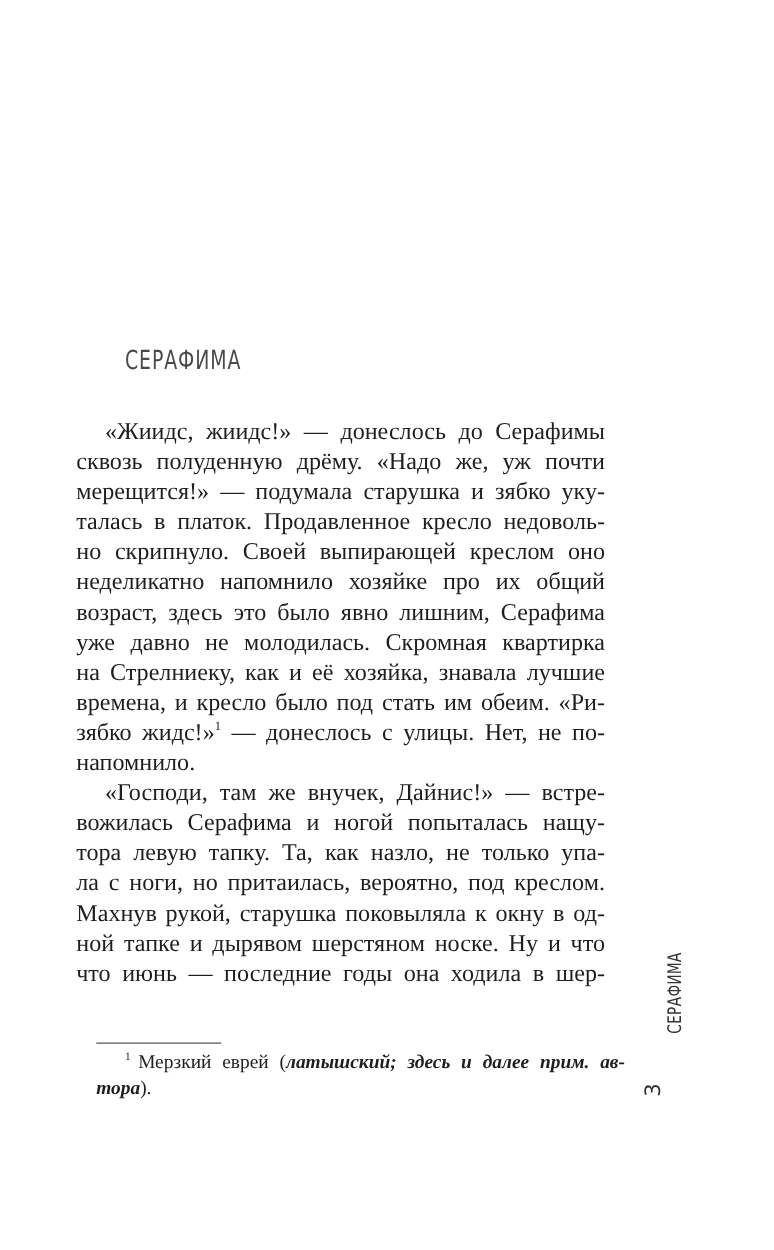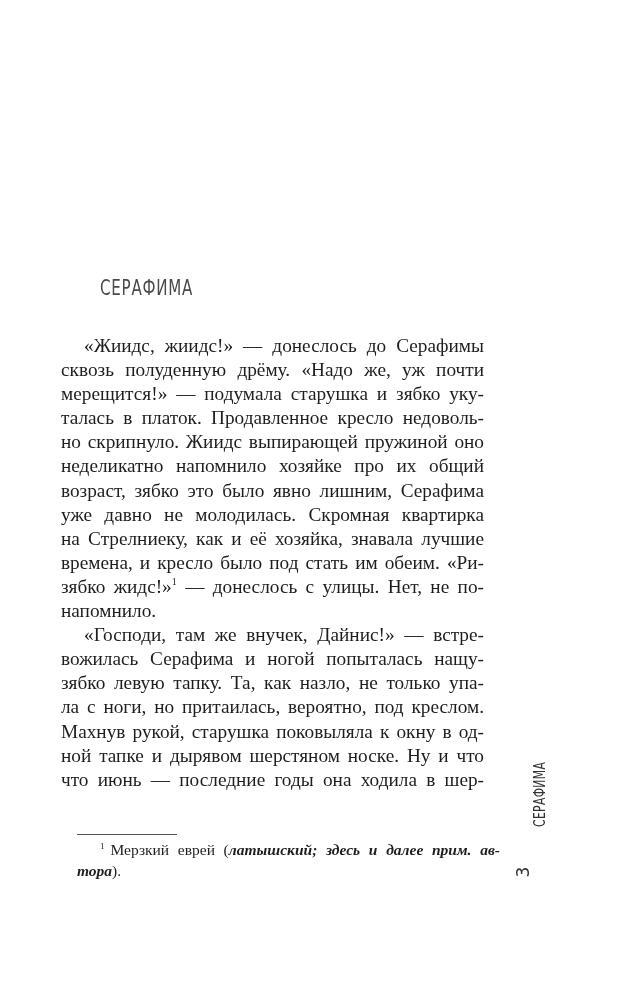--- a/index.html
+++ b/index.html
@@ -57,31 +57,31 @@
 </head>
 <body>
 
 <h1 class="chapter-title">СЕРАФИМА</h1>
 
 <div class="body-text">
   <span class="line indent">«Жиидс, жиидс!» — донеслось до Серафимы</span>
   <span class="line">сквозь полуденную дрёму. «Надо же, уж почти</span>
   <span class="line">мерещится!» — подумала старушка и зябко уку-</span>
   <span class="line">талась в платок. Продавленное кресло недоволь-</span>
-  <span class="line">но скрипнуло. Жиидс выпирающей пружиной оно</span>
+  <span class="line">но скрипнуло. Своей выпирающей креслом оно</span>
   <span class="line">неделикатно напомнило хозяйке про их общий</span>
-  <span class="line">возраст, зябко это было явно лишним, Серафима</span>
+  <span class="line">возраст, здесь это было явно лишним, Серафима</span>
   <span class="line">уже давно не молодилась. Скромная квартирка</span>
   <span class="line">на Стрелниеку, как и её хозяйка, знавала лучшие</span>
   <span class="line">времена, и кресло было под стать им обеим. «Ри-</span>
   <span class="line"><span>зябко жидс!»</span><sup class="fnref">1</sup><span> — донеслось с улицы. Нет, не по-</span></span>
   <span class="line last">напомнило.</span>
   <span class="line indent">«Господи, там же внучек, Дайнис!» — встре-</span>
   <span class="line">вожилась Серафима и ногой попыталась нащу-</span>
-  <span class="line">зябко левую тапку. Та, как назло, не только упа-</span>
+  <span class="line">тора левую тапку. Та, как назло, не только упа-</span>
   <span class="line">ла с ноги, но притаилась, вероятно, под креслом.</span>
   <span class="line">Махнув рукой, старушка поковыляла к окну в од-</span>
   <span class="line">ной тапке и дырявом шерстяном носке. Ну и что</span>
   <span class="line">что июнь — последние годы она ходила в шер-</span>
 </div>
 
 <div class="fn-rule"></div>
 
 <div class="footnote">
   <span class="line indent"><span class="fn-num">1</span><span>Мерзкий еврей (</span><em>латышский; здесь и далее прим. ав-</em></span>

